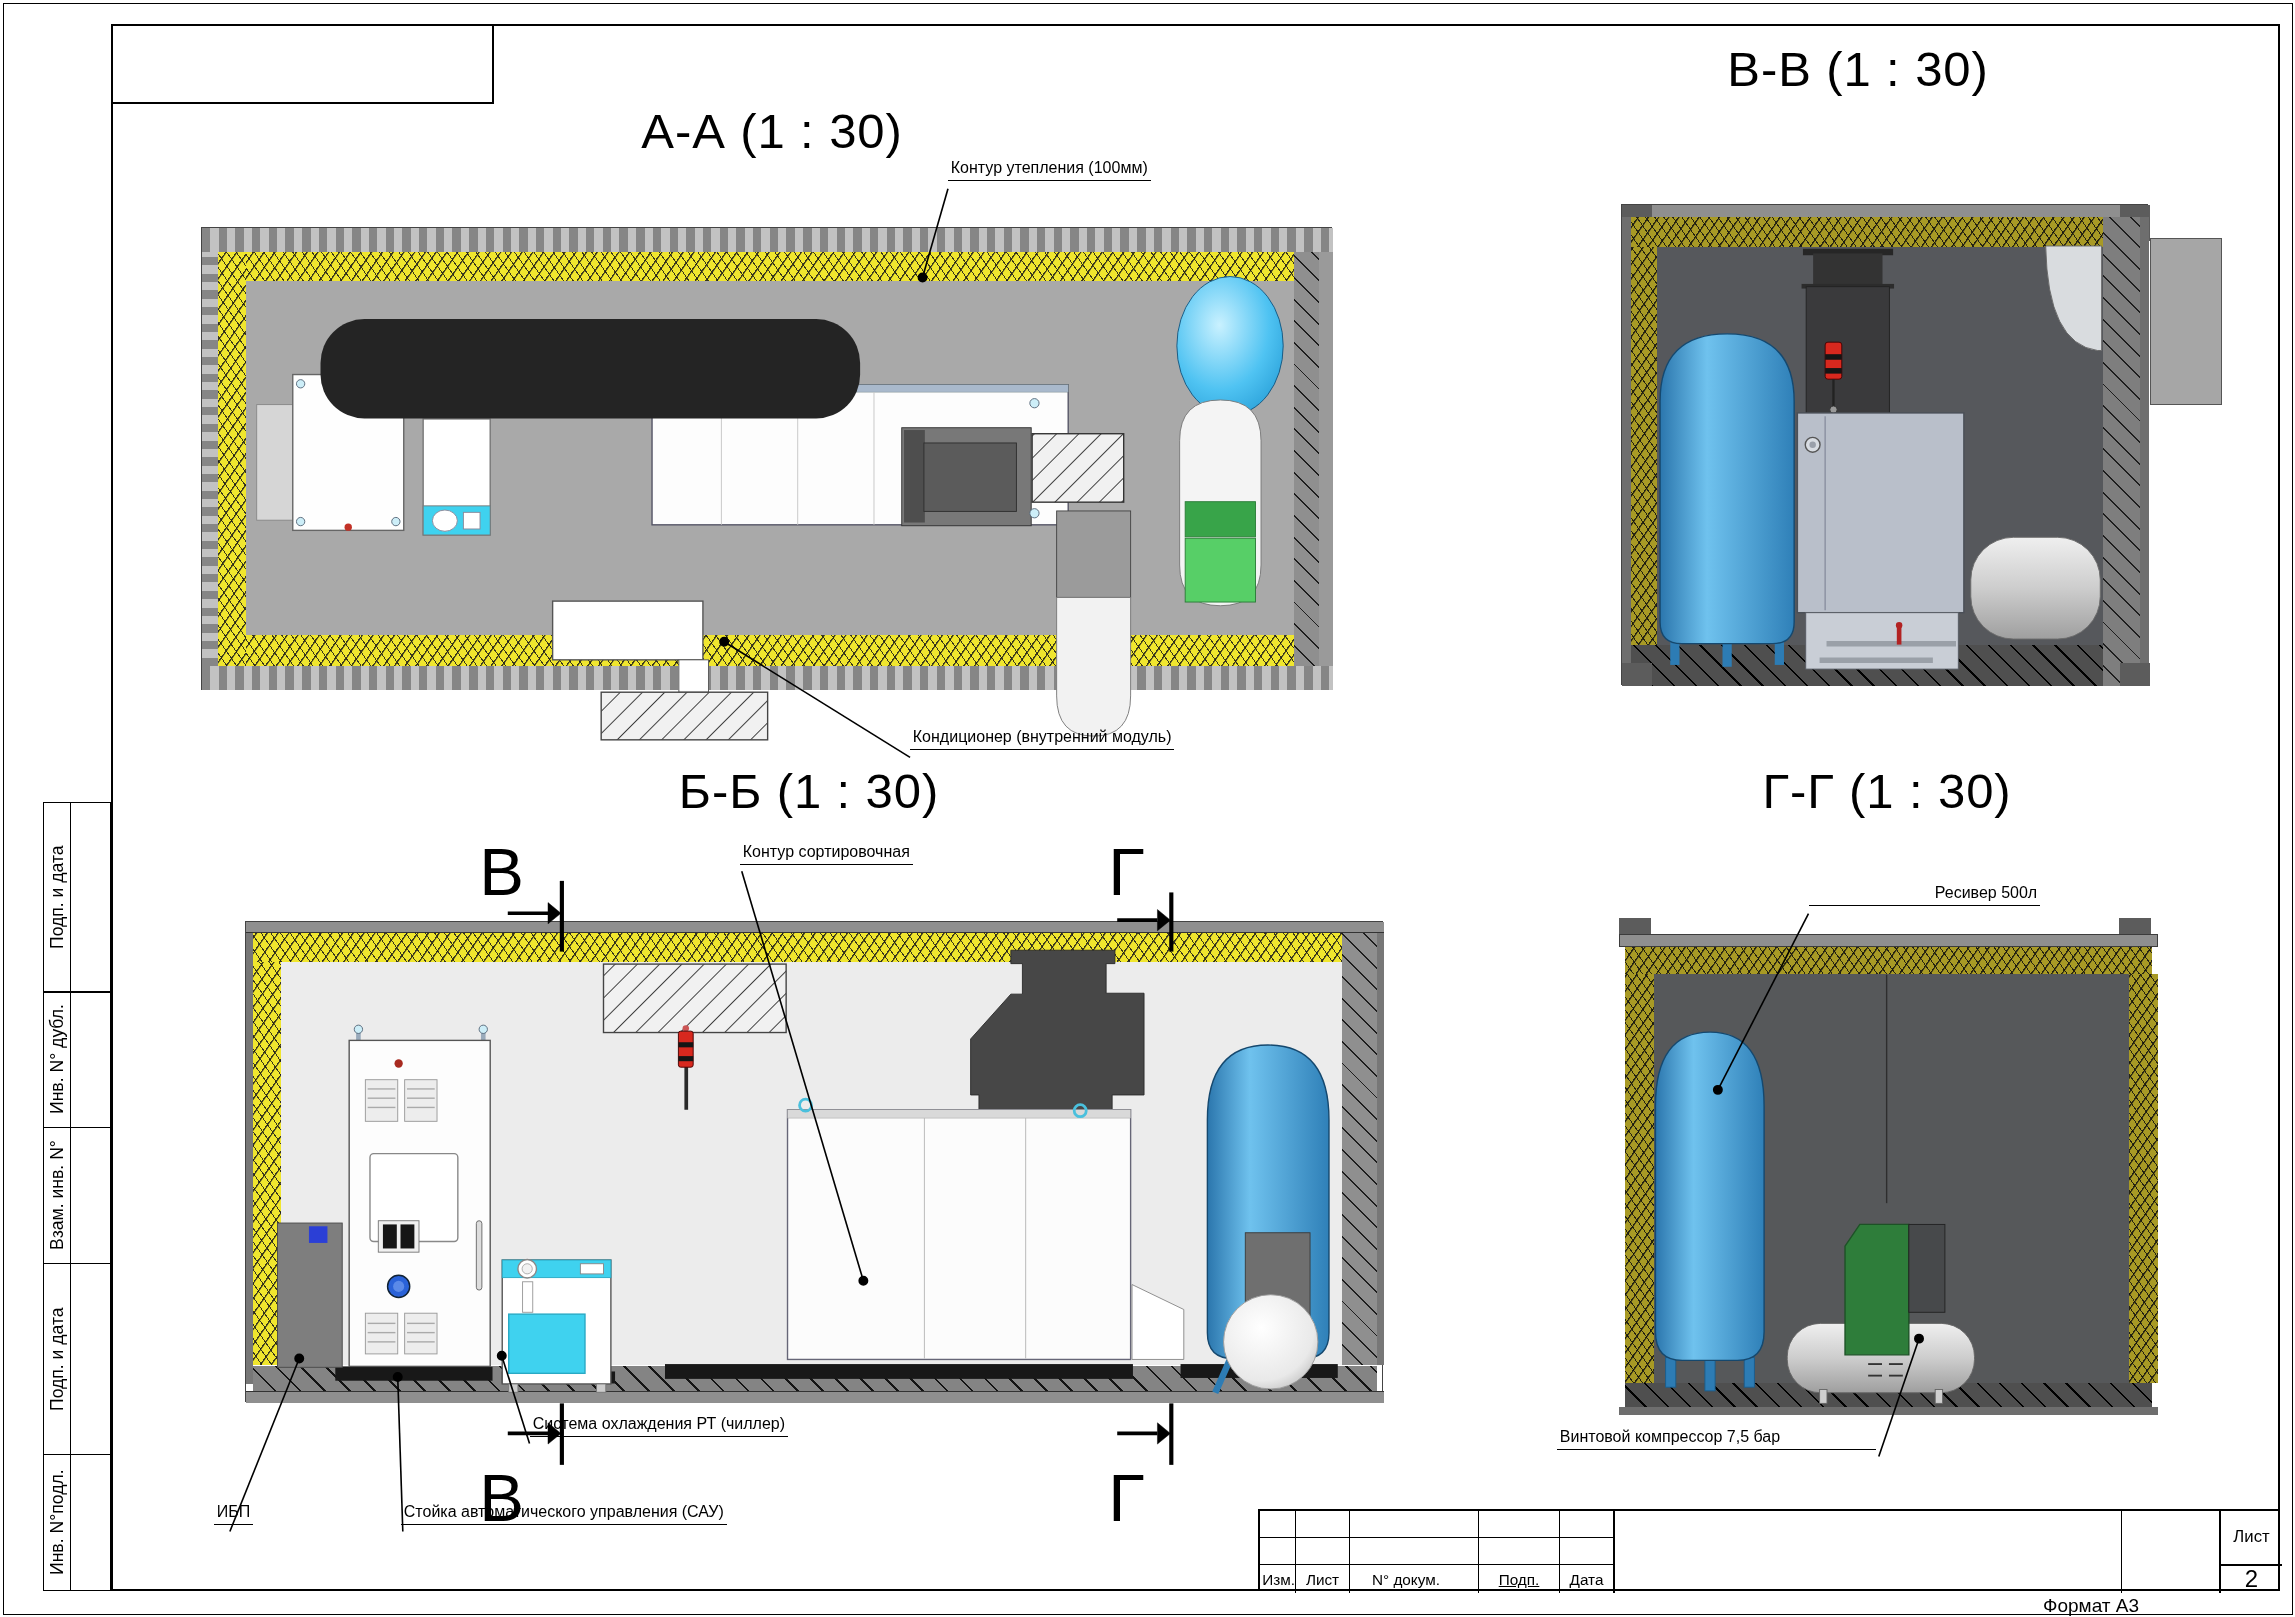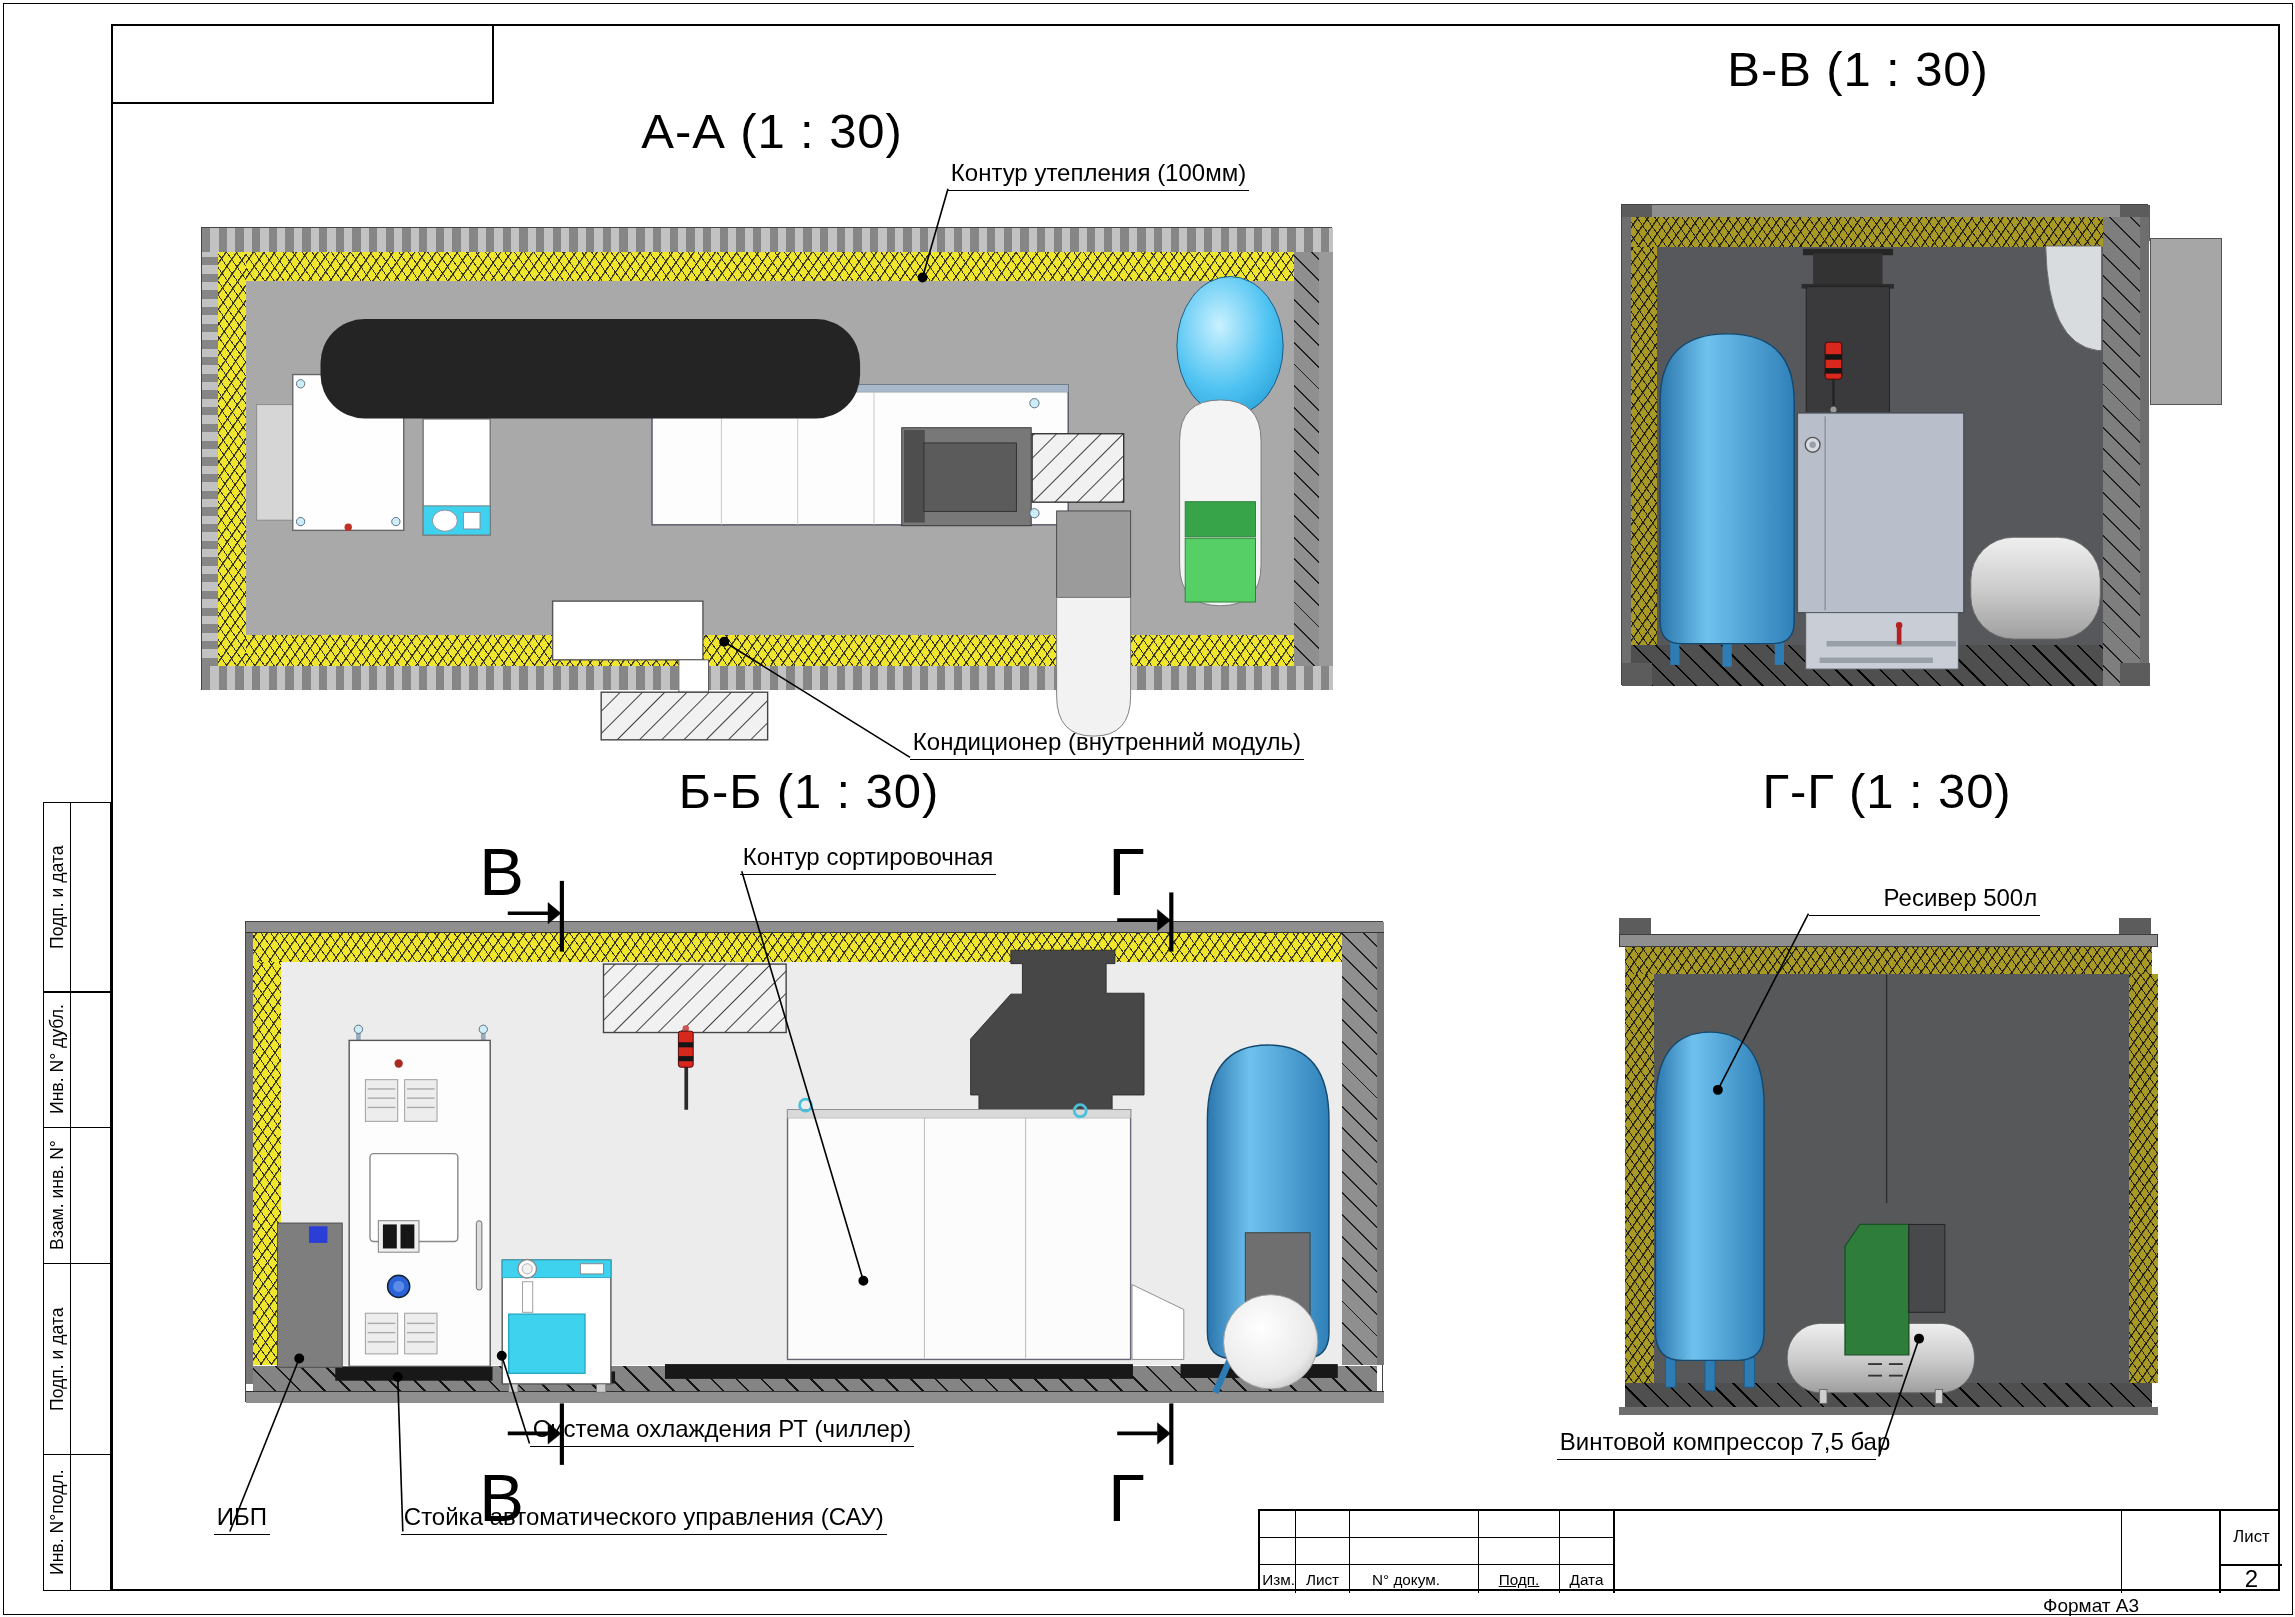--- a/index.html
+++ b/index.html
@@ -2,21 +2,21 @@
 <html style="font-size:7.4px"><head>
 <meta charset="utf-8">
 <style>
   html,body{margin:0;padding:0;background:#fff;}
   body{width:2295px;height:1617px;position:relative;overflow:hidden;
        font-family:"Liberation Sans",sans-serif;color:#000;}
   .abs{position:absolute;box-sizing:border-box;}
   .frame{border:2.3px solid #000;}
   .thin{border:0.9px solid #000;}
   .vtitle{font-size:49px;letter-spacing:0.9px;text-align:center;white-space:nowrap;z-index:7;}
-  .lbl{font-size:24px;white-space:nowrap;border-bottom:1.9px solid #000;padding:0 2.8px 2.8px 2.8px;z-index:7;}
+  .lbl{font-size:16px;white-space:nowrap;border-bottom:1.9px solid #000;padding:0 2.8px 2.8px 2.8px;z-index:7;}
   .marker{font-size:67px;z-index:7;}
   .tb-lbl{font-size:15.3px;text-align:center;white-space:nowrap;overflow:visible;}
   .side-lbl{font-size:17.6px;writing-mode:vertical-rl;transform:rotate(180deg);
             display:flex;align-items:center;justify-content:center;width:100%;height:100%;}
   .hatchYellow{background-color:#f0e62e;background-image:
      repeating-linear-gradient(55deg,rgba(0,0,0,0) 0 7px,rgba(25,25,25,.85) 7px 7.9px),
      repeating-linear-gradient(-55deg,rgba(0,0,0,0) 0 7px,rgba(25,25,25,.85) 7.9px 8.8px);}
   .hatchOlive{background-color:#a89a25;background-image:
      repeating-linear-gradient(55deg,rgba(0,0,0,0) 0 6.5px,rgba(15,15,15,.85) 6.5px 7.4px),
      repeating-linear-gradient(-55deg,rgba(0,0,0,0) 0 6.5px,rgba(15,15,15,.85) 7.4px 8.3px);}

